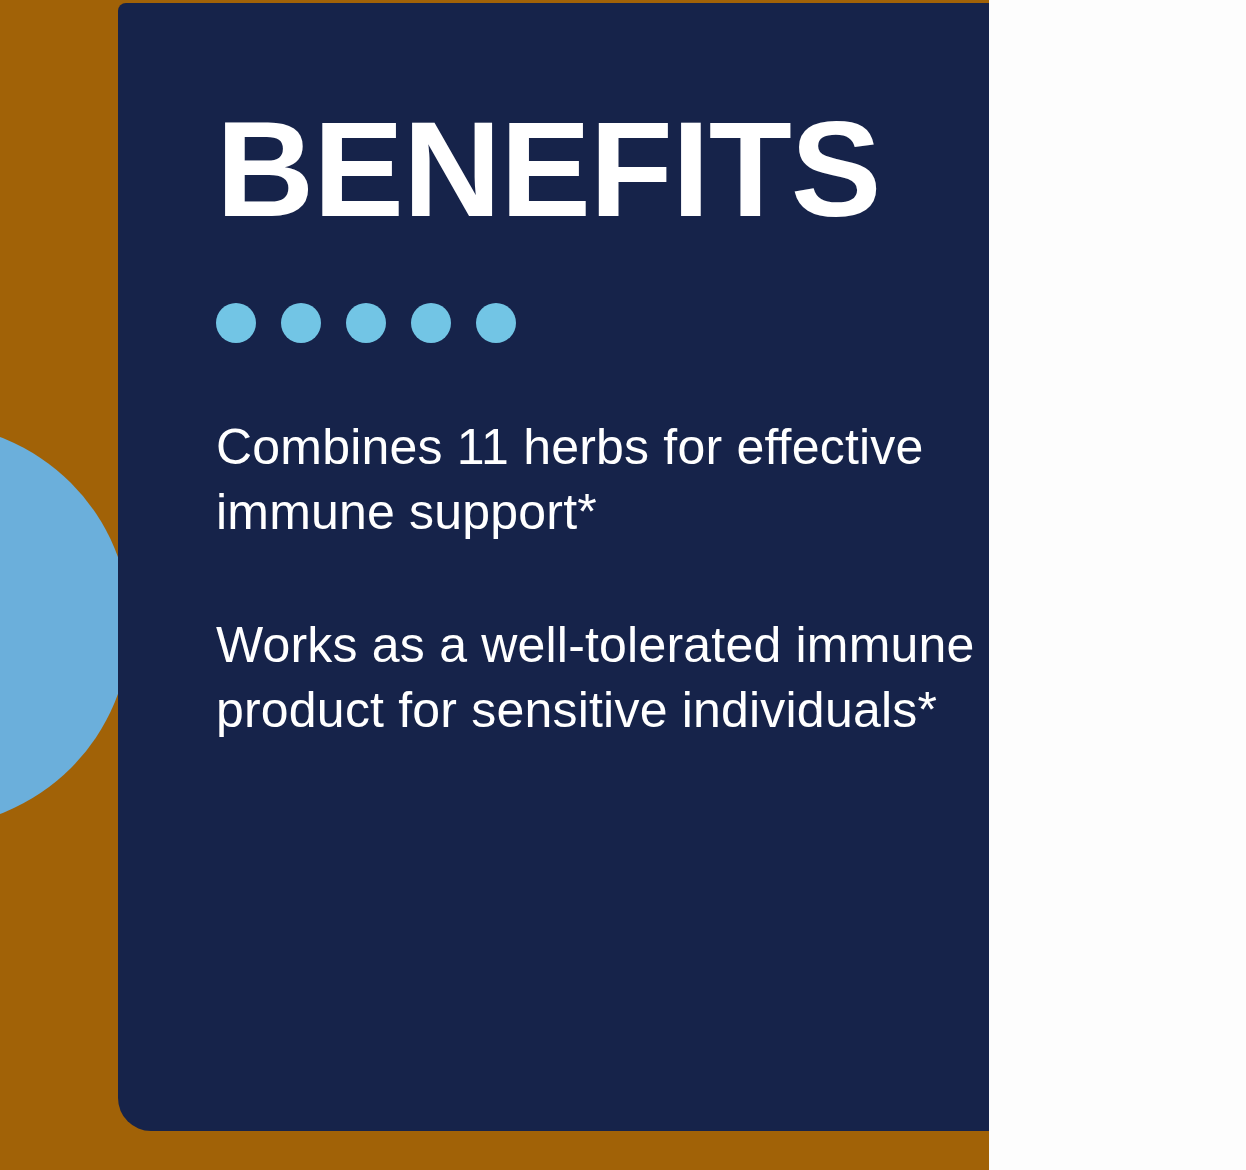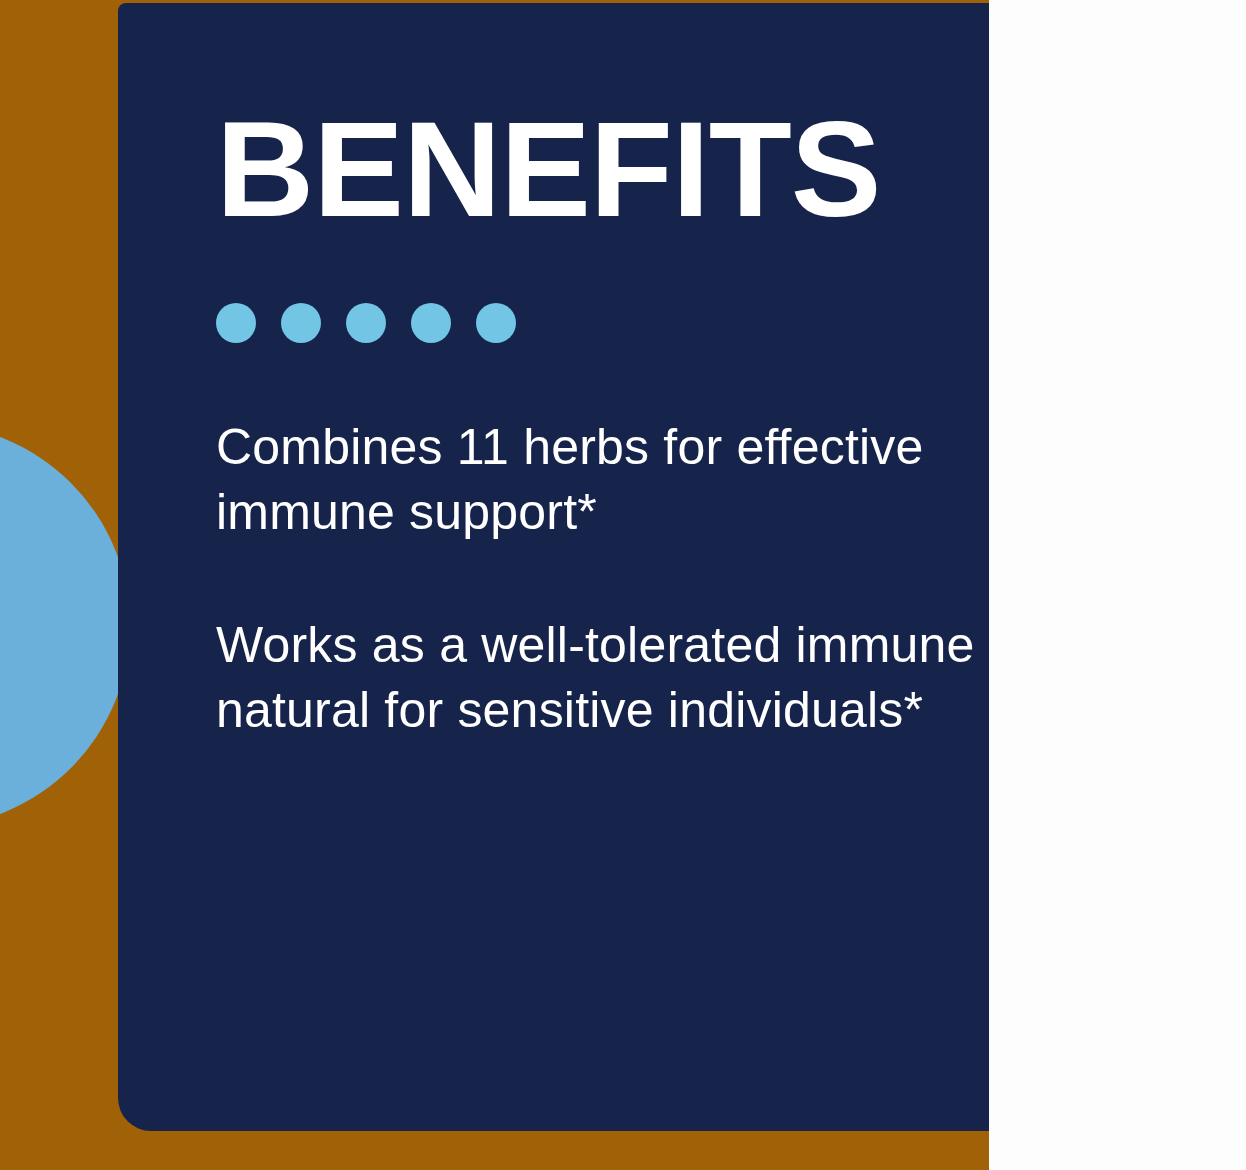--- a/index.html
+++ b/index.html
@@ -134,19 +134,19 @@
       <div class="dot-row">
         <span class="dot"></span>
         <span class="dot"></span>
         <span class="dot"></span>
         <span class="dot"></span>
         <span class="dot"></span>
       </div>
 
       <ul class="benefit-list">
         <li class="benefit-item">Combines 11 herbs for effective immune support*</li>
-        <li class="benefit-item">Works as a well-tolerated immune natural for sensitive individuals*</li>
+        <li class="benefit-item">Works as a well-tolerated immune product for sensitive individuals*</li>
       </ul>
 
     </div>
   </section>
 
 </div>
 
 </body></html>

